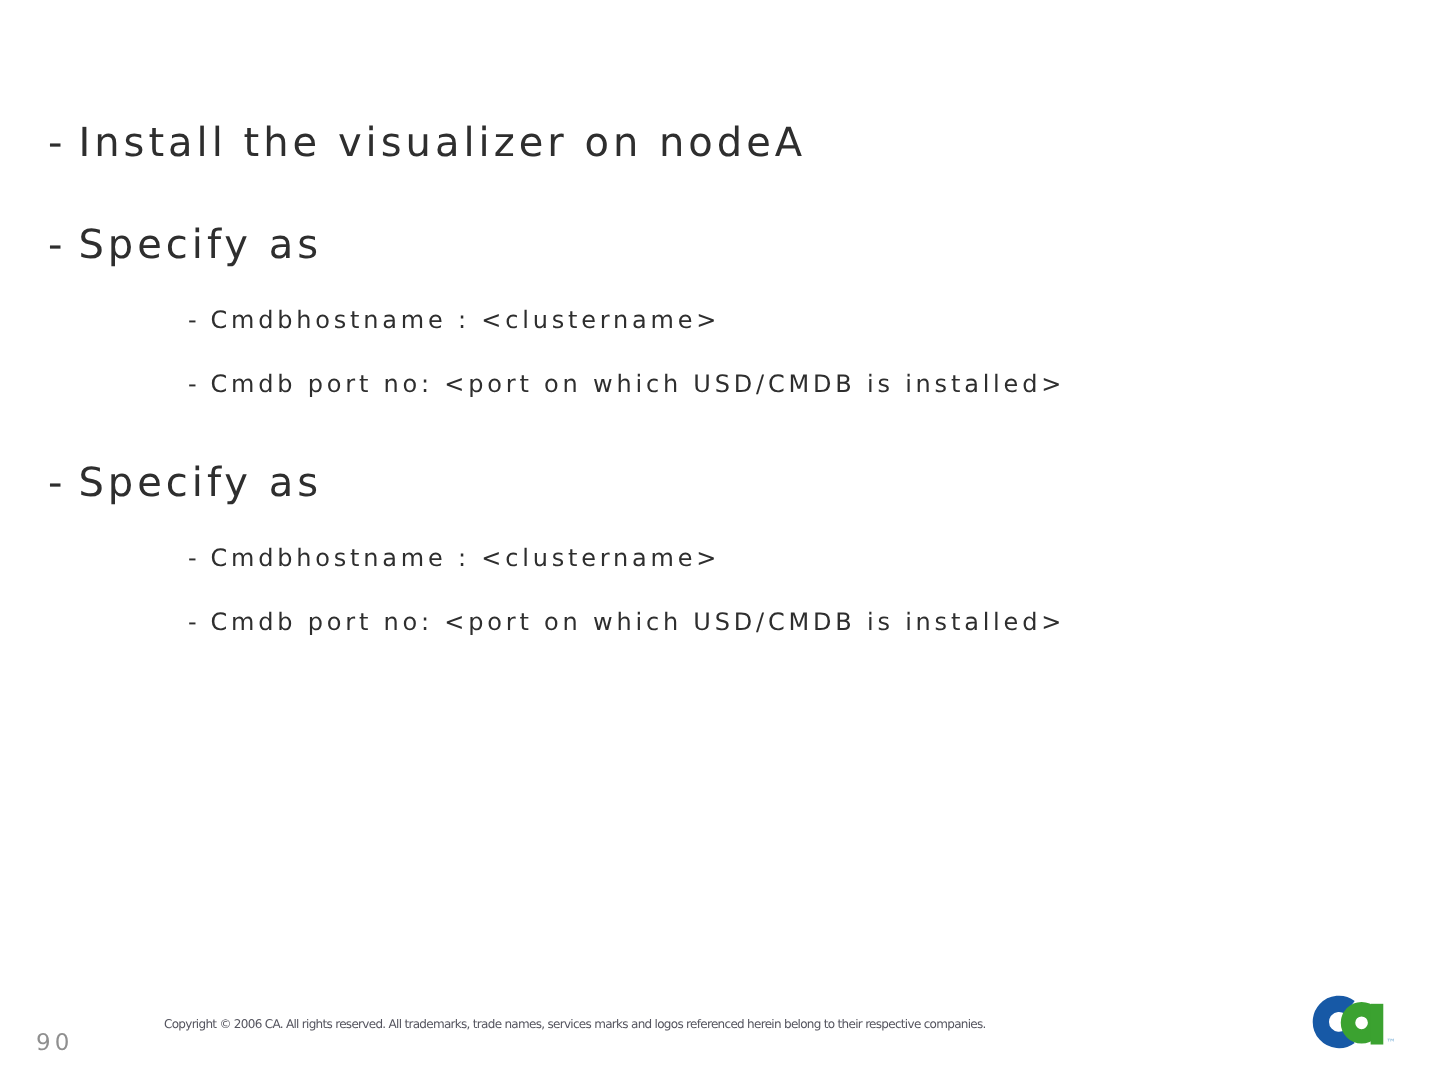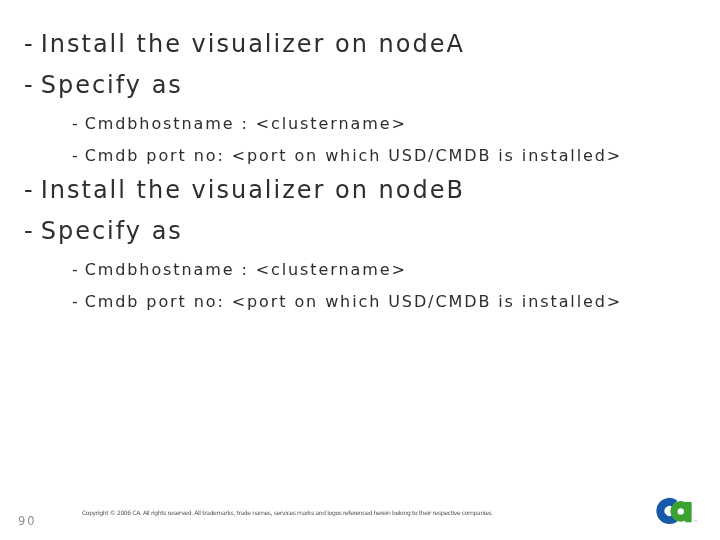--- a/index.html
+++ b/index.html
@@ -21,31 +21,32 @@
     position: absolute;
     top: 32px;
     left: 0;
     right: 0;
   }
   .bullet {
     color: #2e2e2e;
     white-space: nowrap;
   }
   .bullet.l1 {
-    font-size: 24px;
+    font-size: 20px;
     line-height: 24px;
     margin-bottom: 17px;
     padding-left: 24px;
     letter-spacing: 2px;
+    margin-top: 27px;
   }
   .bullet.l2 {
-    font-size: 16px;
+    font-size: 12px;
     line-height: 19px;
     margin-bottom: 13px;
-    padding-left: 72px;
+    padding-left: 94px;
     letter-spacing: 1.9px;
   }
   .bullet .dash {
     display: inline-block;
   }
   .bullet.l1 .dash { margin-right: 6px; }
   .bullet.l2 .dash { margin-right: 5px; }
 
   
   .pagenum {
@@ -99,23 +100,20 @@
     </div>
 
     <div class="bullet l2">
       <span class="dash">-</span><span class="btxt">Cmdbhostname : &lt;clustername&gt;</span>
     </div>
 
     <div class="bullet l2">
       <span class="dash">-</span><span class="btxt">Cmdb port no: &lt;port on which USD/CMDB is installed&gt;</span>
     </div>
 
-    <div class="bullet l1">
-      <span class="dash">-</span><span class="btxt">Install the visualizer on nodeB</span>
-    </div>
 
     <div class="bullet l1">
       <span class="dash">-</span><span class="btxt">Specify as</span>
     </div>
 
     <div class="bullet l2">
       <span class="dash">-</span><span class="btxt">Cmdbhostname : &lt;clustername&gt;</span>
     </div>
 
     <div class="bullet l2">

